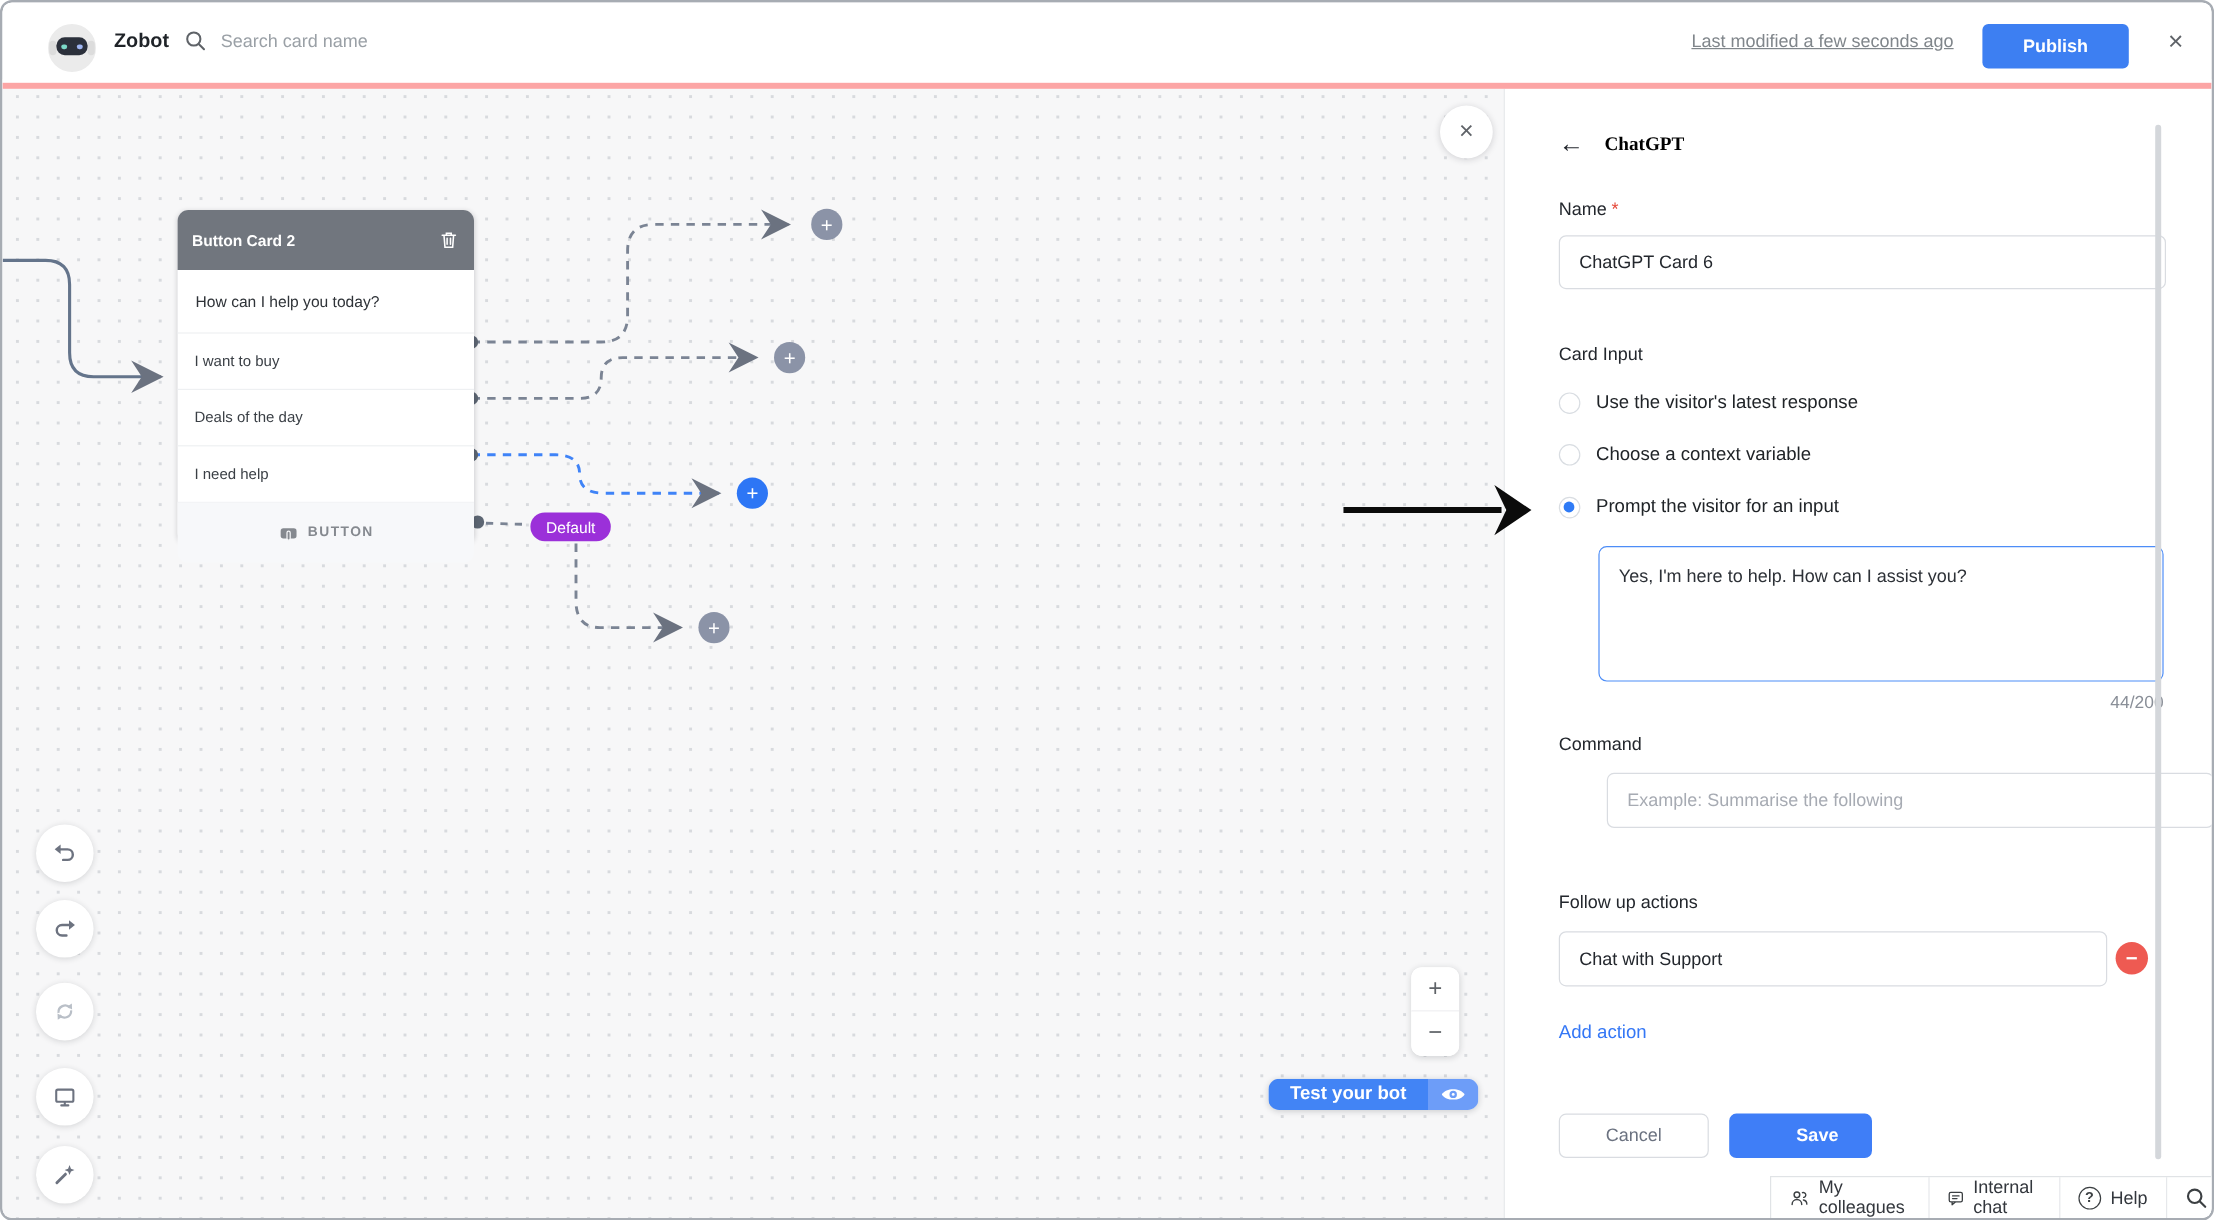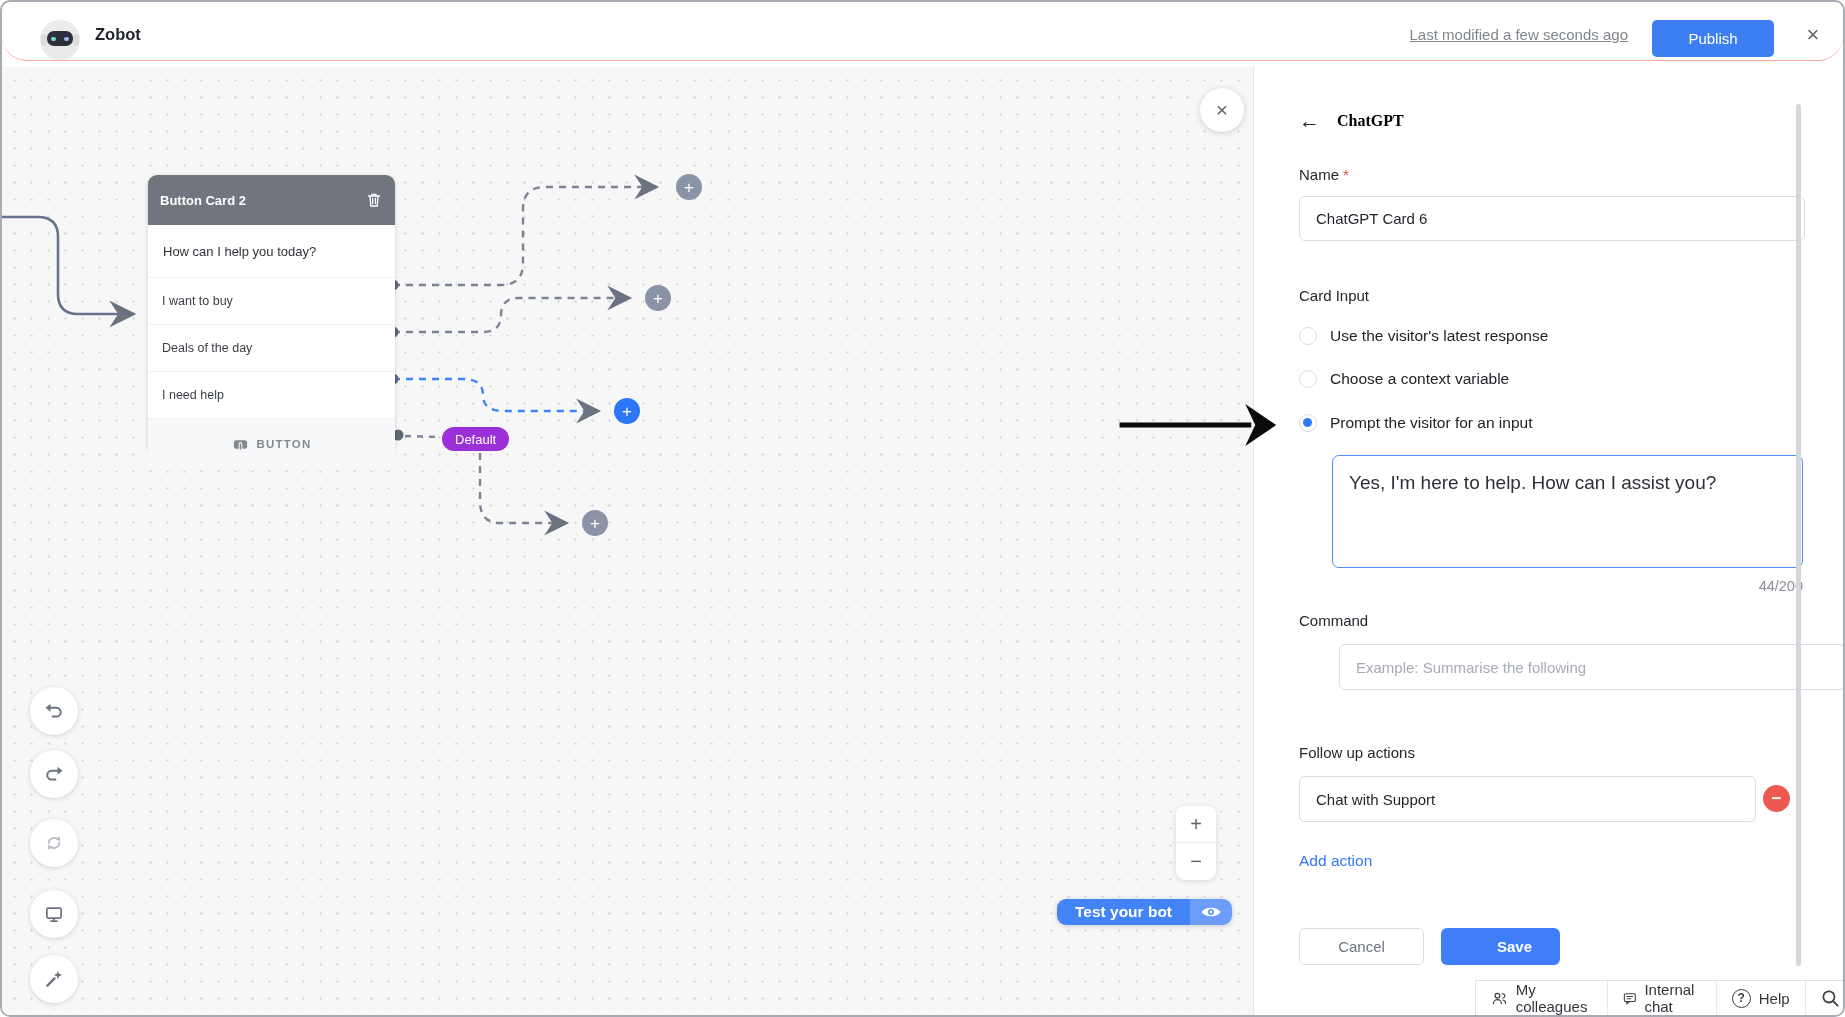--- a/index.html
+++ b/index.html
@@ -4,38 +4,38 @@
 <style>
   * { box-sizing: border-box; margin: 0; padding: 0; }
   html,body { background:#fff; }
   body { font-family: "Liberation Sans", sans-serif; }
   #page {
     position: relative; width: 1845px; height: 1017px;
     border: 2px solid #a7acb3; border-radius: 10px; overflow: hidden; background:#fff;
   }
   
   .header {
-    position: absolute; top:0; left:0; right:0; height:59px; background:#fff;
-    border-bottom:1px solid #fca5a5; z-index:30;border-radius:25px;
+    position: absolute; top:0; left:0; right:0; height:72px; background:#fff;
+    border-bottom:5px solid #fca5a5; z-index:30;
   }
   .avatar { position:absolute; left:38px; top:18px; width:40px; height:40px; border-radius:50%;
     background:#ebebeb; overflow:hidden; }
   .avatar .ear { position:absolute; top:14px; width:6px; height:12px; background:#dcdcdc; border-radius:3px; }
   .avatar .face { position:absolute; left:7px; top:11px; width:26px; height:15px; background:#2b303b; border-radius:7px; }
   .avatar .eye { position:absolute; top:6px; width:5px; height:4px; border-radius:2px; }
   .app-title { position:absolute; left:93px; top:0; height:64px; display:flex; align-items:center;
     font-size:16.5px; font-weight:700; color:#1f2328; }
   .search-wrap { position:absolute; left:152px; top:0; height:64px; display:flex; align-items:center; gap:12px; }
   .search-wrap input { border:none; outline:none; font-size:15px; color:#3c4043; width:260px;
     font-family:"Liberation Sans",sans-serif; }
   .search-wrap input::placeholder { color:#9aa0a6; }
   .last-modified { position:absolute; right:215px; top:0; height:64px; display:flex; align-items:center;
     color:#80868b; font-size:15px; text-decoration:underline; cursor:pointer; }
   .publish-btn { position:absolute; left:1650px; top:18px; width:122px; height:37px; background:#3d7ff2;
-    color:#fff; font-size:15px; font-weight:400; border:none; border-radius:5px; cursor:pointer;
+    color:#fff; font-size:15px; font-weight:700; border:none; border-radius:5px; cursor:pointer;
     font-family:"Liberation Sans",sans-serif; }
   .header-close { position:absolute; left:1797px; top:19px; width:28px; height:28px; display:flex;
     align-items:center; justify-content:center; font-size:22px; color:#5f6368; cursor:pointer; }
   
   .canvas {
     position: absolute; top:64px; left:0; width:1251px; bottom:0;
     background-color:#f7f7f8;
     background-image: radial-gradient(#d8dade 1.3px, transparent 1.4px);
     background-size: 17px 17px; background-position: 4px 6px;
     overflow:hidden;
@@ -94,21 +94,21 @@
   .txt-input { position:absolute; left:45px; width:506px; height:45px; border:1px solid #d9dce1;
     border-radius:6px; font-size:15px; color:#23272d; padding:0 16px; outline:none; background:#fff;
     font-family:"Liberation Sans",sans-serif; }
   .txt-input::placeholder { color:#a7abb3; }
   .radio-row { position:absolute; left:45px; display:flex; align-items:center; gap:13px; cursor:pointer; }
   .radio { width:18px; height:18px; border-radius:50%; border:1.5px solid #d9dde2; background:#fff; position:relative; }
   .radio.checked::after { content:""; position:absolute; left:3px; top:3px; width:9px; height:9px;
     border-radius:50%; background:#2f7bf6; }
   .radio-label { font-size:15.5px; color:#202428; }
   .prompt-area { position:absolute; left:78px; top:389px; width:471px; height:113px; border:1.5px solid #4d8df7;
-    border-radius:7px; font-size:19px; color:#2d3137; padding:14px 16px; resize:none; outline:none;
+    border-radius:7px; font-size:15px; color:#2d3137; padding:14px 16px; resize:none; outline:none;
     font-family:"Liberation Sans",sans-serif; line-height:1.4; }
   .char-counter { position:absolute; left:78px; top:512px; width:471px; text-align:right; font-size:14.5px; color:#8a8f98; }
   .remove-action { position:absolute; left:509px; top:719px; width:27px; height:27px; border-radius:50%;
     background:#ee5a52; color:#fff; display:flex; align-items:center; justify-content:center; cursor:pointer;
     font-size:17px; font-weight:700; line-height:1; }
   .add-action { position:absolute; left:45px; top:786px; font-size:15.5px; color:#3477f6; cursor:pointer; }
   .cancel-btn { position:absolute; left:45px; top:862px; width:125px; height:37px; background:#fff;
     border:1px solid #d9dce1; border-radius:6px; color:#6b7280; font-size:15px; cursor:pointer;
     font-family:"Liberation Sans",sans-serif; }
   .save-btn { position:absolute; left:187px; top:862px; width:119px; height:37px; background:#3f7ef7;
@@ -135,20 +135,27 @@
   <div class="header">
     <div class="avatar">
       <span class="ear" style="left:1px"></span>
       <span class="ear" style="right:1px"></span>
       <span class="face">
         <span class="eye" style="left:4px; background:#7cd9c8;"></span>
         <span class="eye" style="right:4px; background:#9fb5f2;"></span>
       </span>
     </div>
     <div class="app-title">Zobot</div>
+    <div class="search-wrap">
+      <svg width="18" height="18" viewBox="0 0 18 18">
+        <circle cx="7.5" cy="7.5" r="5.5" fill="none" stroke="#5f6368" stroke-width="1.7"></circle>
+        <line x1="11.8" y1="11.8" x2="16" y2="16" stroke="#5f6368" stroke-width="1.7" stroke-linecap="round"></line>
+      </svg>
+      <input type="text" placeholder="Search card name" style="">
+    </div>
     <div class="last-modified">Last modified a few seconds ago</div>
     <button class="publish-btn">Publish</button>
     <div class="header-close">×</div>
   </div>
 
   <div class="canvas">
 
     <svg class="wires" viewBox="0 0 1251 949">
       <defs>
         <marker id="arrow" viewBox="0 0 12 12" refX="10.5" refY="6" markerWidth="12" markerHeight="12" orient="auto">

